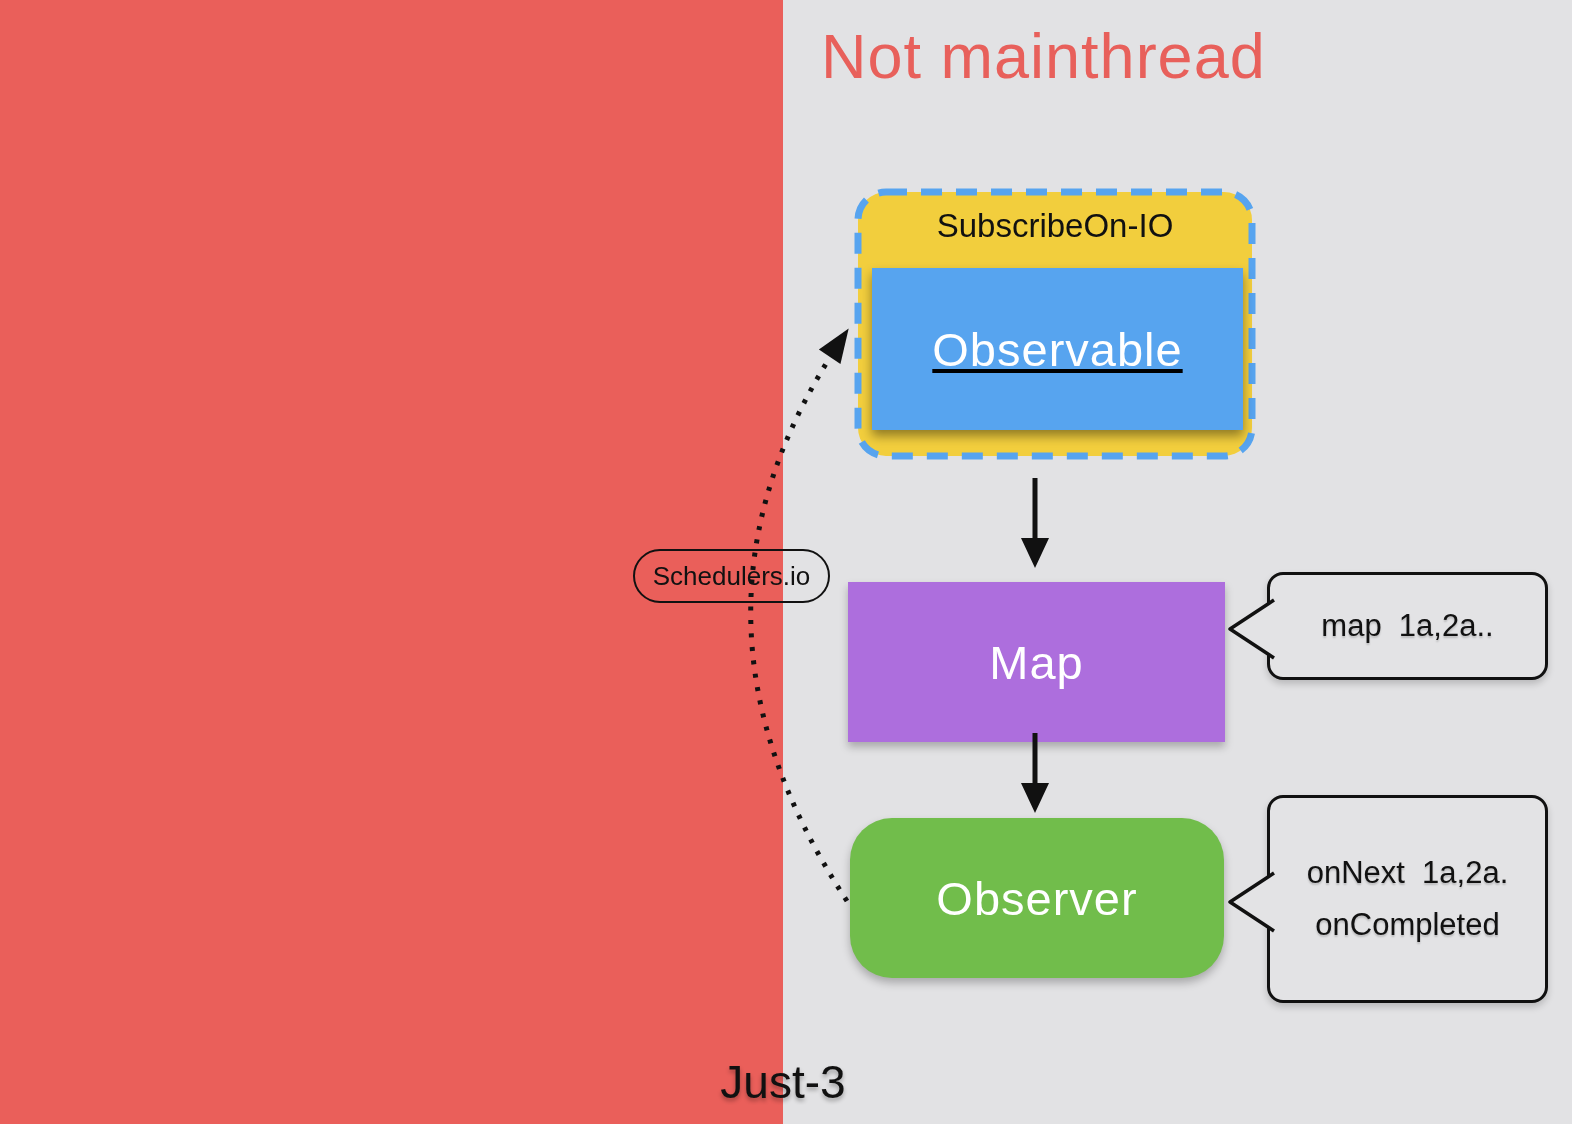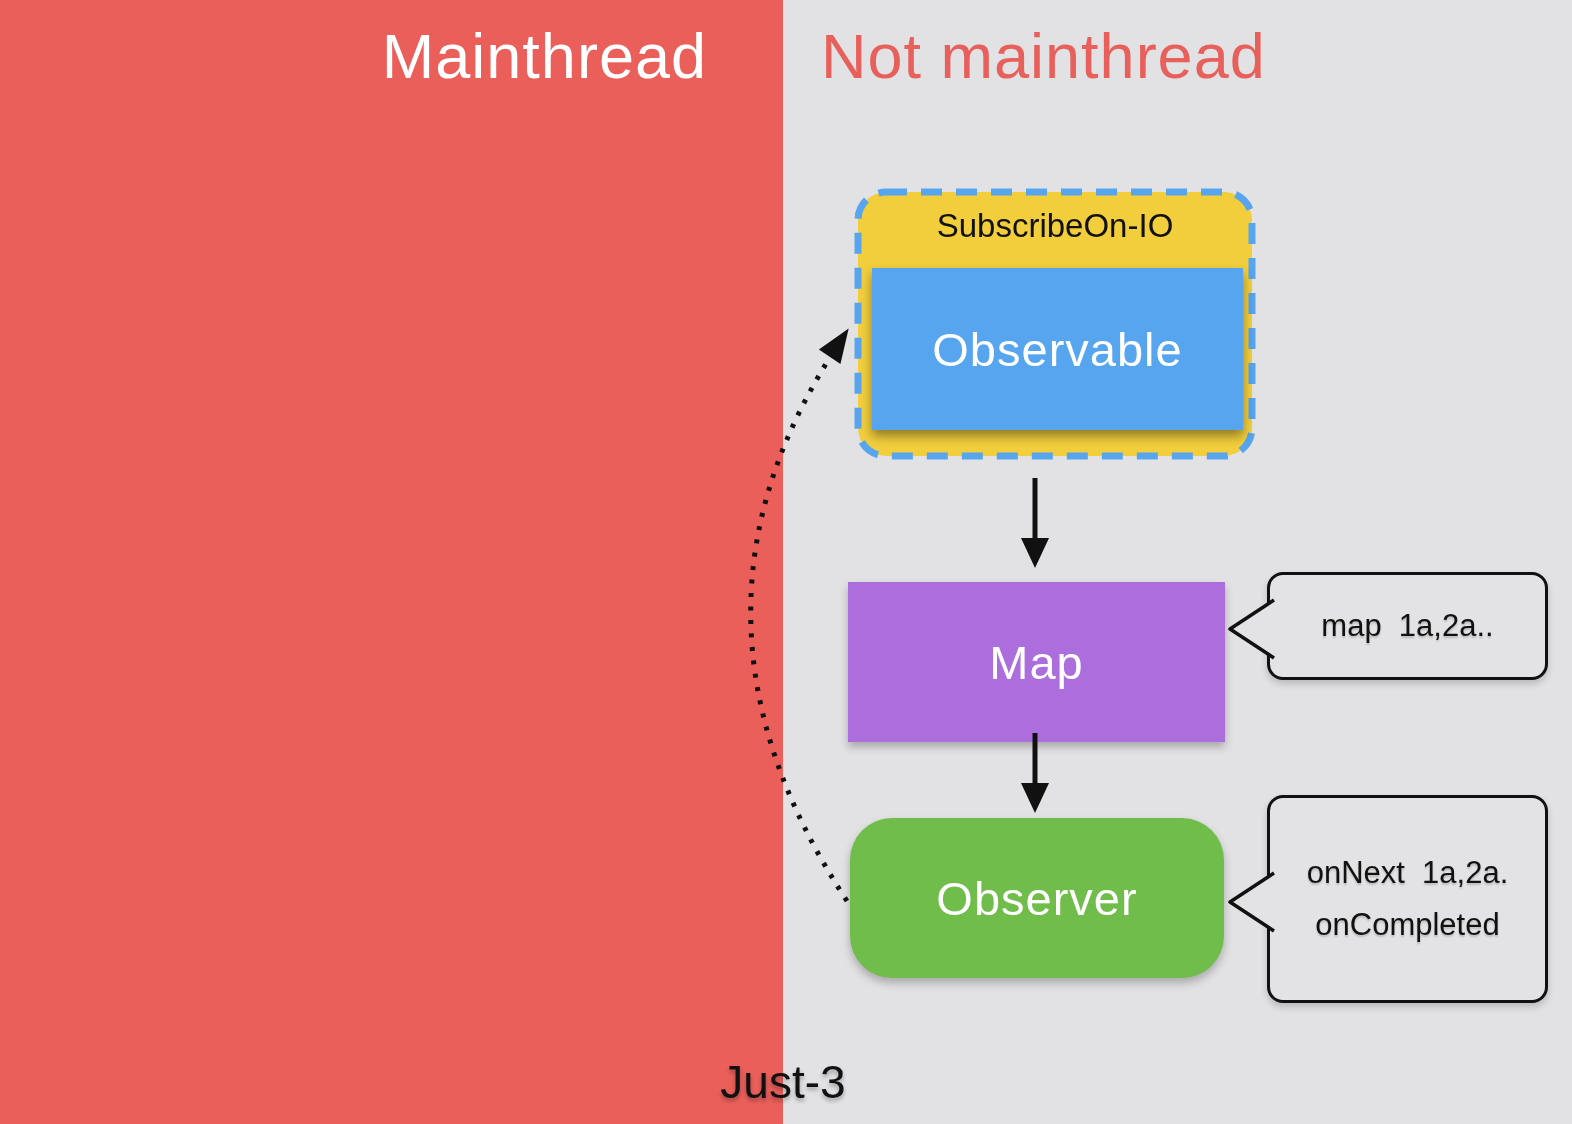--- a/index.html
+++ b/index.html
@@ -18,21 +18,21 @@
   .hdr-main{left:0;width:707px;text-align:right;color:#ffffff;}
   .hdr-not{left:821px;color:var(--heading-red);}
 
   
   .group{position:absolute;left:858px;top:192px;width:394px;height:264px;
          background:var(--yellow);border-radius:28px;z-index:2;}
   .group-border{position:absolute;left:-4px;top:-4px;width:402px;height:272px;overflow:visible;}
   .group-title{position:absolute;left:0;top:15px;width:100%;text-align:center;
                font-size:33px;font-weight:300;color:var(--ink);}
   .observable{position:absolute;left:14px;top:76px;width:371px;height:162px;background:var(--blue);
-              box-shadow:0 6px 10px rgba(0,0,0,0.40);display:flex;align-items:center;justify-content:center;}
+              box-shadow:0 6px 10px rgba(0,0,0,0.40);display:flex;align-items:center;justify-content:center;text-decoration:underline;}
   .node-label{color:#ffffff;font-size:47px;font-weight:300;letter-spacing:1px;}
 
   .map-box{position:absolute;left:848px;top:582px;width:377px;height:160px;background:var(--purple);
            box-shadow:0 5px 8px rgba(0,0,0,0.25);display:flex;align-items:center;justify-content:center;z-index:2;}
   .observer-box{position:absolute;left:850px;top:818px;width:374px;height:160px;background:var(--green);
                 border-radius:42px;box-shadow:0 5px 8px rgba(0,0,0,0.25);
                 display:flex;align-items:center;justify-content:center;z-index:2;}
 
   
   .callout{position:absolute;left:1267px;width:281px;background:var(--gray-light);
@@ -56,21 +56,20 @@
   .caption{position:absolute;left:583px;top:1055px;width:400px;text-align:center;font-size:46px;
            color:var(--ink);text-shadow:0 3px 4px rgba(0,0,0,0.30);z-index:2;}
 </style>
 </head>
 <body>
 
 <div class="stage">
 
   <div class="panel-red"></div>
 
-  <div class="hdr hdr-main">Mainthread</div>
   <div class="hdr hdr-not">Not mainthread</div>
 
   <div class="group">
     <svg class="group-border" viewBox="0 0 402 272">
       <rect x="4" y="4" width="394" height="264" rx="28" ry="28" fill="none" stroke="var(--blue)" stroke-width="7" stroke-dasharray="21 14"></rect>
     </svg>
     <div class="group-title">SubscribeOn-IO</div>
     <div class="observable">
       <span class="node-label">Observable</span>
     </div>
@@ -92,20 +91,23 @@
   </div>
 
   <div class="callout callout-observer">
     <svg class="tail tail-observer" width="52" height="64" viewBox="0 0 52 64">
       <path d="M50 3 L6 32 L50 61" fill="var(--gray-light)" stroke="var(--ink)" stroke-width="3.5" stroke-linejoin="round"></path>
     </svg>
     <span class="callout-text">onNext  1a,2a.</span>
     <span class="callout-text">onCompleted</span>
   </div>
 
+  <div class="pill">
+    <span class="pill-text">Schedulers.io</span>
+  </div>
 
   <svg class="overlay" viewBox="0 0 1572 1124">
 
     <g>
       <line x1="1035" y1="478" x2="1035" y2="540" stroke="var(--ink)" stroke-width="5"></line>
       <polygon points="1035,568 1021,538 1049,538" fill="var(--ink)"></polygon>
     </g>
 
     <g>
       <line x1="1035" y1="733" x2="1035" y2="786" stroke="var(--ink)" stroke-width="5"></line>

